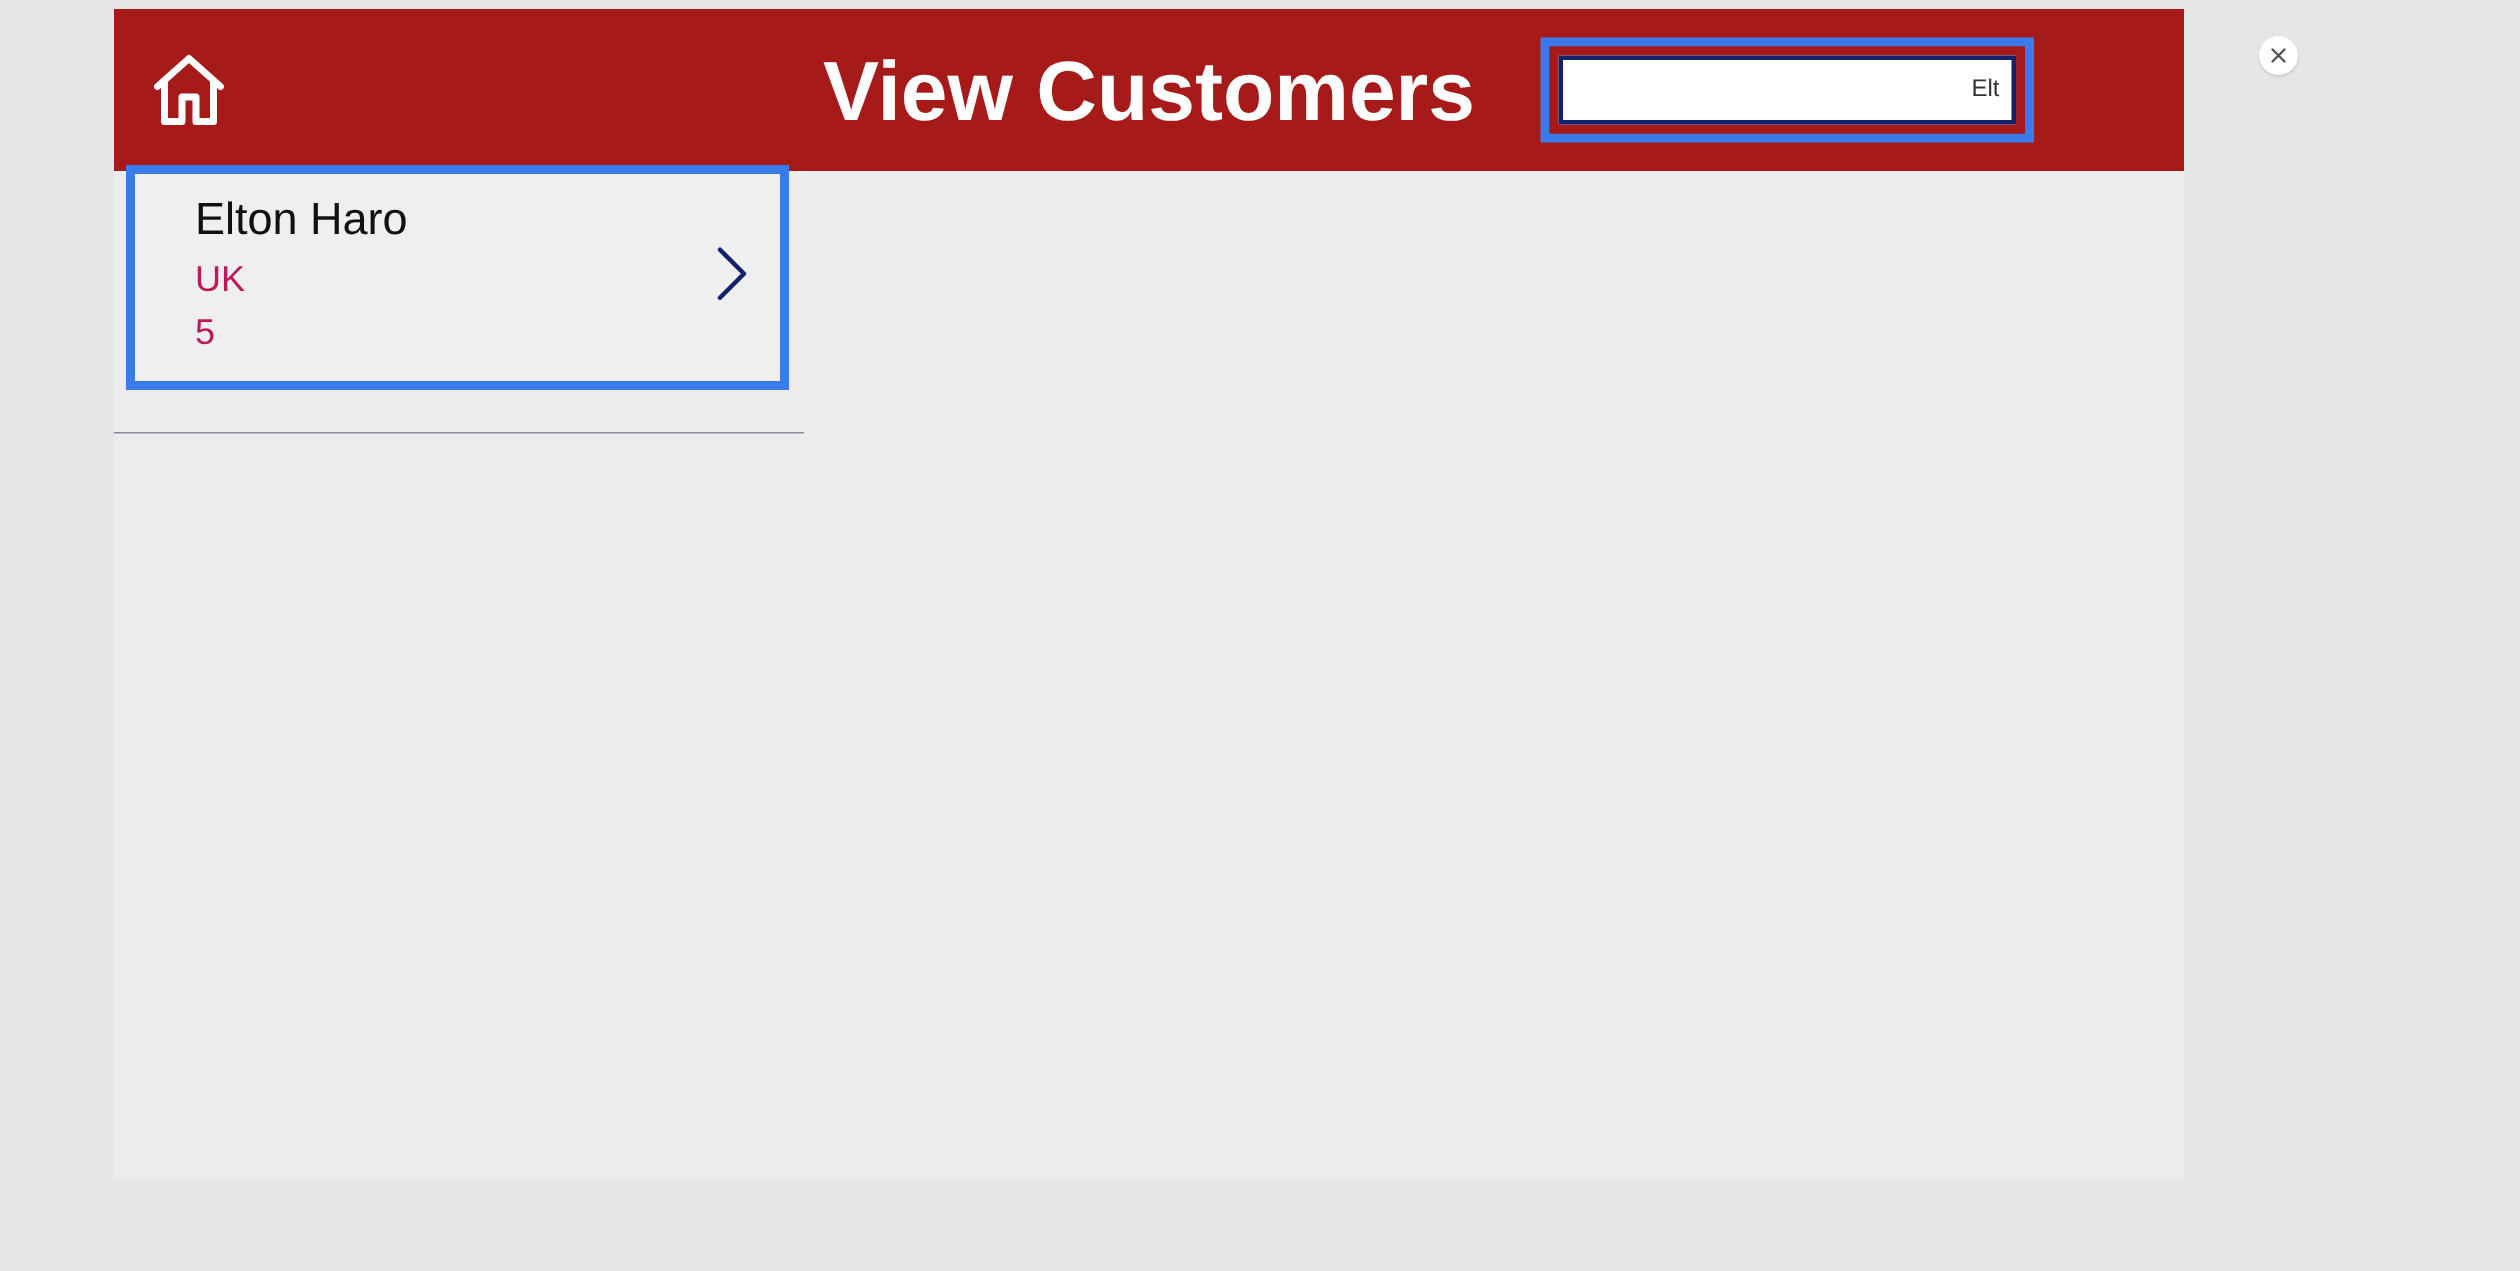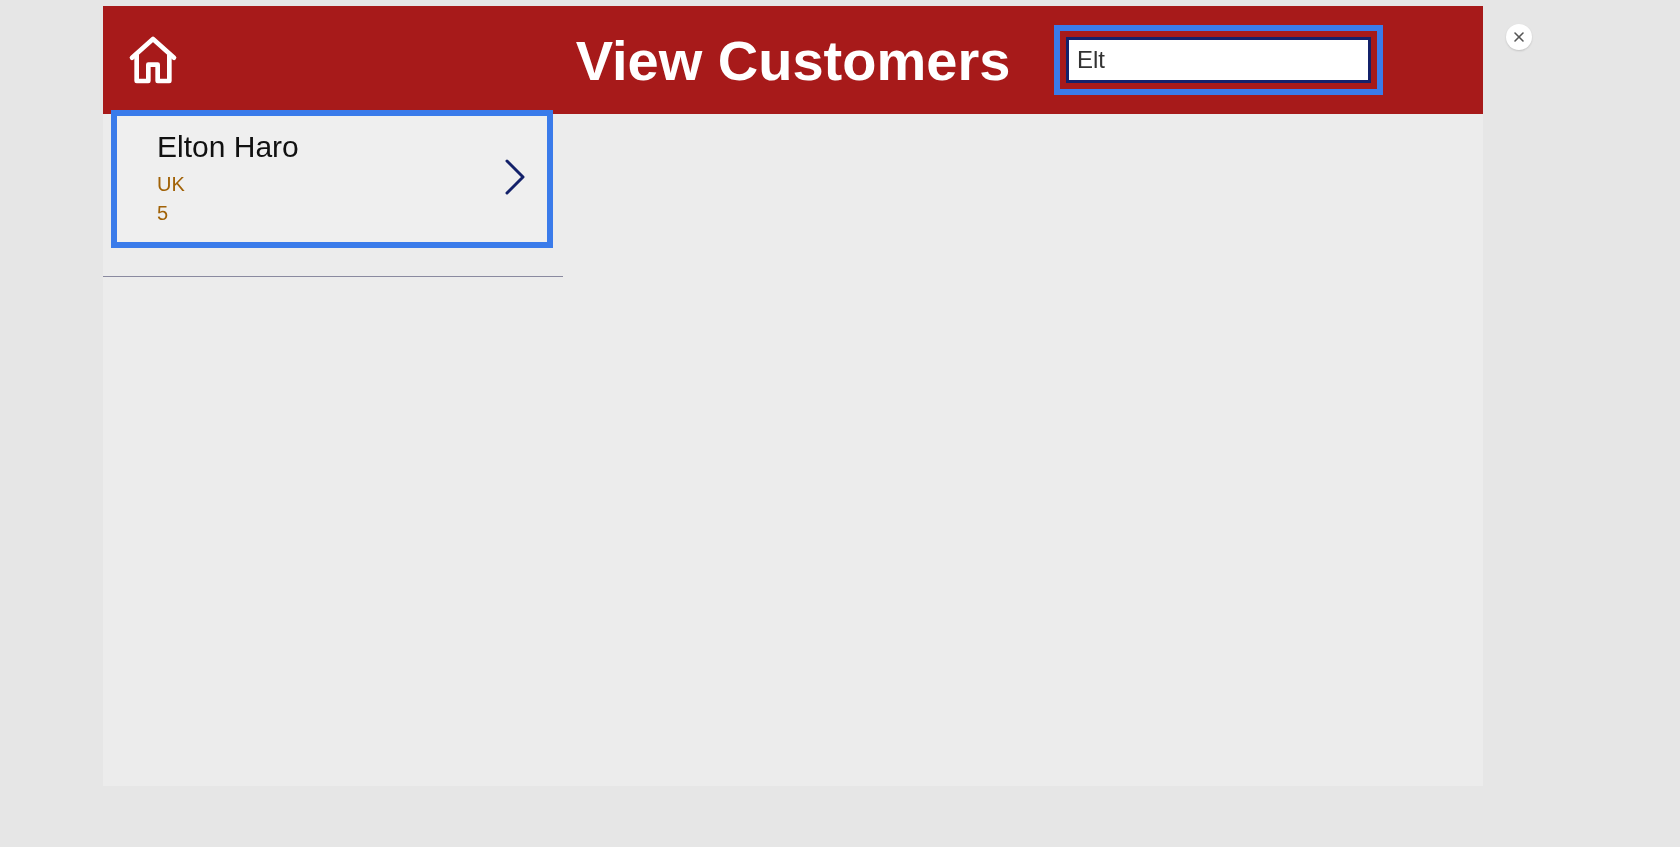--- a/index.html
+++ b/index.html
@@ -10,21 +10,21 @@
     body {
       font-family: 'Segoe UI', Tahoma, Geneva, Verdana, sans-serif;
       background: #e6e6e6;
       width: 1680px;
       height: 847px;
       overflow: hidden;
       position: relative;
     }
     .app-frame {
       position: absolute;
-      left: 103px;
+      left: 76px;
       top: 6px;
       width: 1380px;
       height: 780px;
       background: #ececec;
     }
     .header {
       width: 100%;
       height: 108px;
       background: #a71a1a;
       display: flex;
@@ -60,25 +60,26 @@
     }
     .search-wrap-inner {
       padding: 6px;
       background: #a71a1a;
     }
     .search-input {
       width: 305px;
       height: 46px;
       border: 3px solid #13216a;
       background: #fff;
-      font-size: 24px;
+      font-size: 16px;
       padding: 4px 8px;
       outline: none;
       color: #333;
       font-family: inherit;
+      text-align: right;
     }
     .content {
       width: 100%;
       padding: 0;
     }
     .result-card {
       position: relative;
       margin-left: 8px;
       margin-top: -4px;
       width: 442px;
@@ -87,22 +88,22 @@
       padding: 14px 20px 14px 40px;
       cursor: pointer;
     }
     .result-name {
       font-size: 30px;
       font-weight: 500;
       color: #111;
       margin-bottom: 6px;
     }
     .result-sub {
-      font-size: 20px;
-      color: #a16207;
+      font-size: 24px;
+      color: #be185d;
       line-height: 1.45;
     }
     .chevron {
       position: absolute;
       right: 18px;
       top: 50%;
       transform: translateY(-50%);
     }
     .divider {
       margin-top: 28px;

